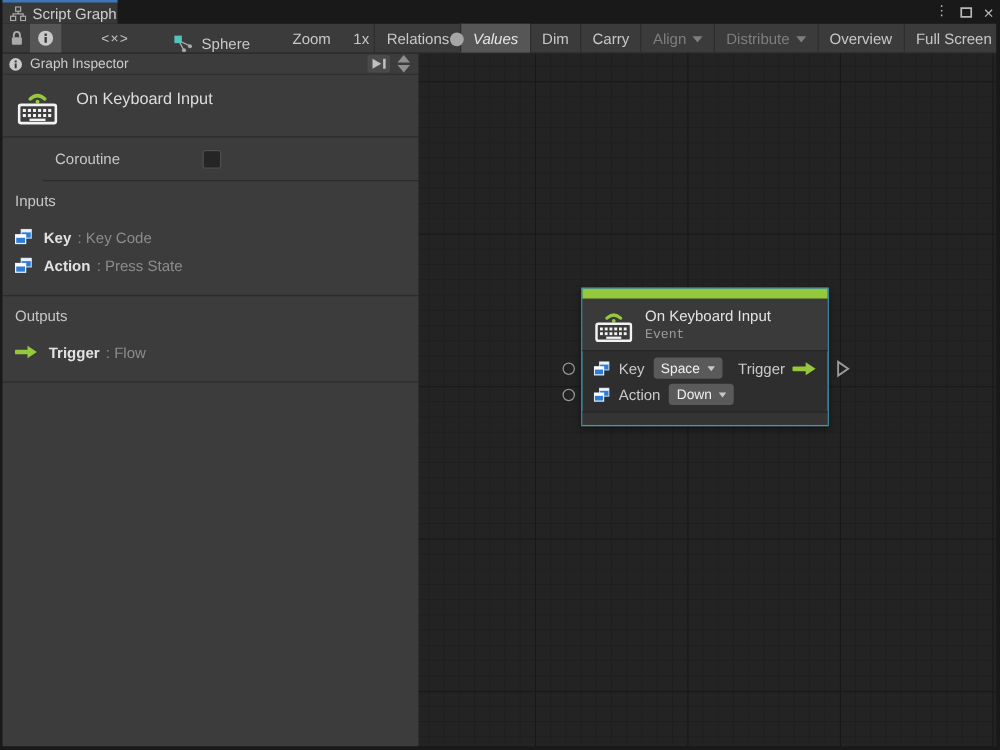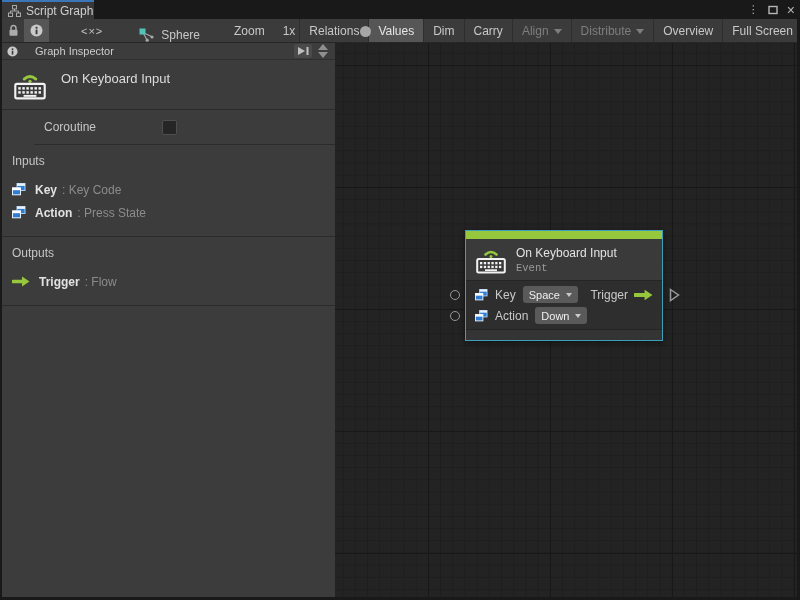--- a/index.html
+++ b/index.html
@@ -39,28 +39,28 @@
   .tb-info{width:26px;}
   .tb-code{margin-left:26px;width:42px;color:#C4C4C4;font-size:11px;letter-spacing:1px;}
   .tb-div{width:1px;background:#2E2E2E;margin-left:12px;}
   .tb-sphere{margin-left:10px;display:flex;align-items:center;gap:7px;padding:16px 8px;}
   .tb-zoomlabel{margin-left:26px;display:flex;align-items:center;}
   .slider-track{position:relative;width:96px;height:2px;background:#8A8A8A;align-self:center;margin:0 9px 0 9px;}
   .slider-handle{position:absolute;left:86px;top:-4px;width:11px;height:11px;border-radius:50%;background:#A6A6A6;}
   .tb-zoomval{display:flex;align-items:center;margin-right:4px;}
   .tb-right{margin-left:auto;display:flex;align-items:stretch;}
   .seg{display:flex;align-items:center;gap:5px;padding:0 9px;border-left:1px solid #2E2E2E;white-space:nowrap;}
-  .seg.active{background:#565656;color:#E6E6E6;}
+  .seg.active{background:#565656;color:#E6E6E6;font-style:italic;}
   .seg.disabled{color:#7E7E7E;text-align:center;}
   .caret{width:0;height:0;border-left:4px solid transparent;border-right:4px solid transparent;border-top:5px solid #7E7E7E;margin-top:1px;}
   .caret.light{border-top-color:#C9C9C9;border-left-width:3.5px;border-right-width:3.5px;border-top-width:4.5px;}
   
   .inspector{position:absolute;top:43px;left:2px;width:333px;bottom:3px;background:#3C3C3C;}
   .insp-header{
-    height:17px;display:flex;align-items:center;gap:17px;padding:0 5px;
+    height:17px;display:flex;align-items:center;gap:6px;padding:0 5px;
     border-bottom:1px solid #2F2F2F;color:#CCCCCC;font-size:11px;
   }
   .insp-header-right{margin-left:auto;display:flex;align-items:center;gap:4px;}
   .dockbtn{display:flex;align-items:center;padding:1px 2px;background:#4A4A4A;border-radius:2px;}
   .spinner{display:flex;flex-direction:column;gap:2px;padding:1px 2px;}
   .spin-arrow{width:0;height:0;border-left:5px solid transparent;border-right:5px solid transparent;}
   .spin-up{border-bottom:6px solid #8F8F8F;}
   .spin-down{border-top:6px solid #8F8F8F;}
   .unit-head{height:50px;border-bottom:1px solid #2B2B2B;display:flex;align-items:flex-start;gap:15px;padding:7px 0 0 12px;}
   .unit-title{color:#DDDDDD;font-size:13px;margin-top:4px;}

